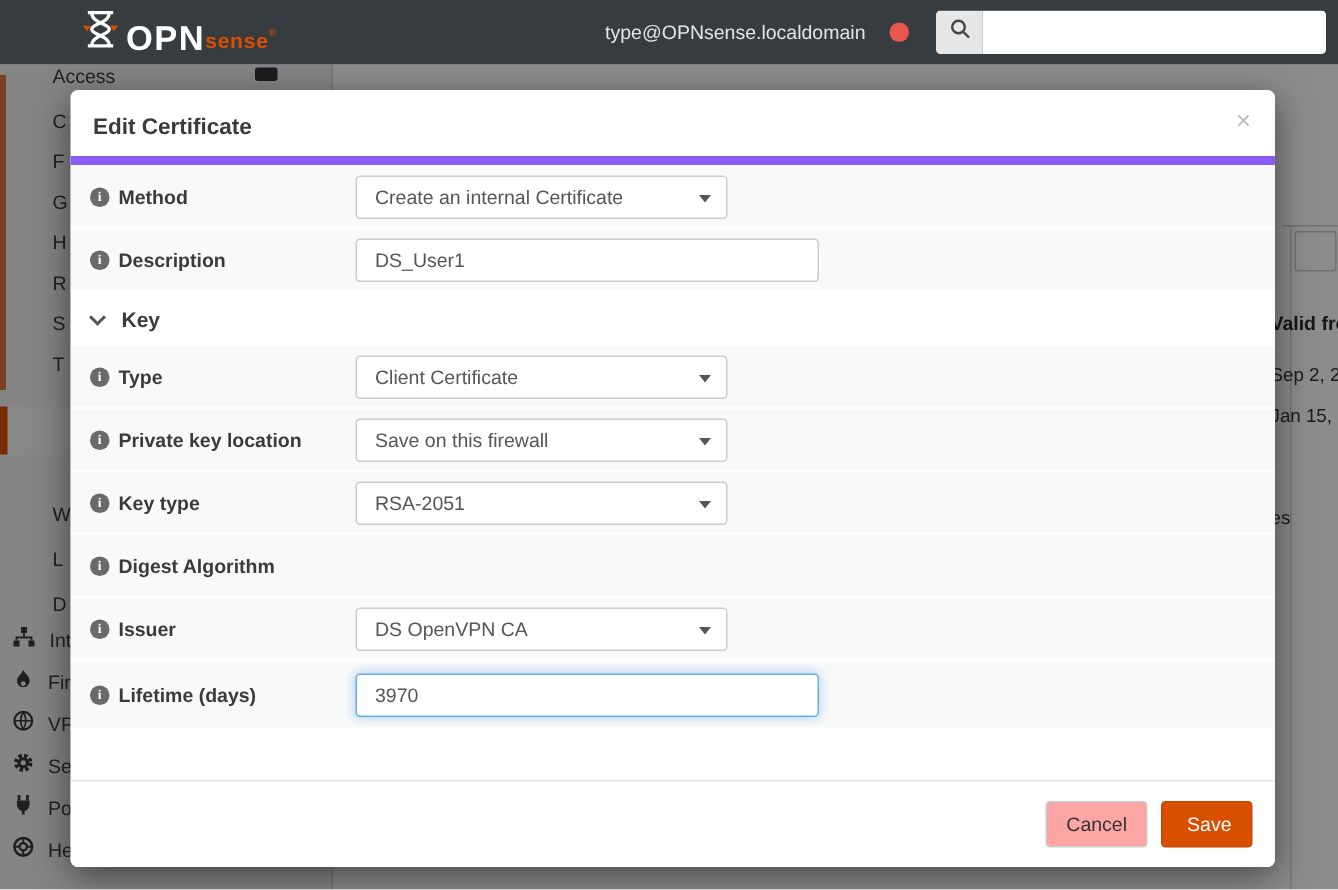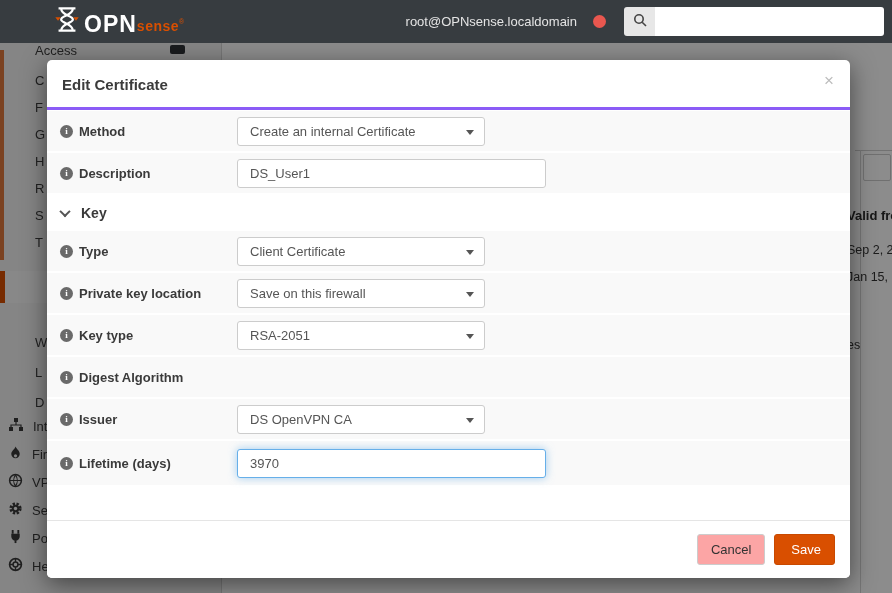--- a/index.html
+++ b/index.html
@@ -43,21 +43,21 @@
   .bg-td1 { position:absolute; left:624px; top:200px; font-size:12.5px; color:#333; white-space:nowrap; }
   .bg-td2 { position:absolute; left:624px; top:227px; font-size:12.5px; color:#333; white-space:nowrap; }
   .bg-td3 { position:absolute; left:624px; top:295px; font-size:12.5px; color:#333; white-space:nowrap; }
 
   .backdrop { position:absolute; top:43px; left:0; width:892px; height:550px;
     background:rgba(0,0,0,.45); z-index:5; }
 
   
   .modal { position:absolute; left:47px; top:60px; width:803px; height:518px; background:#fff;
     border-radius:5px; box-shadow:0 6px 24px rgba(0,0,0,.5); z-index:10; overflow:hidden; }
-  .modal-header { position:relative; height:50px; border-bottom:3px solid #8b5cf6; }
+  .modal-header { position:relative; height:50px; border-bottom:6px solid #8b5cf6; }
   .modal-title { position:absolute; left:15px; top:16px; font-size:15px; font-weight:bold; color:#3b3b3b; }
   .modal-close { position:absolute; right:16px; top:12px; font-size:17px; color:#bcbcbc; cursor:pointer; line-height:1; }
   .modal-body { position:absolute; top:51px; left:0; right:0; bottom:58px; overflow:hidden; }
 
   .row { display:flex; align-items:center; }
   .row.field { height:42px; background:#f9f9f9; border-bottom:2px solid #fff; }
   .row.section { height:36px; background:#fff; padding-left:14px; }
   .label-cell { width:190px; padding-left:13px; display:flex; align-items:center; }
   .info-icon { width:13px; height:13px; border-radius:50%; background:#6a6a6a; color:#fff;
     font-size:9px; font-weight:bold; font-family:"Liberation Serif", serif;
@@ -96,21 +96,21 @@
         <svg width="26" height="27" viewBox="0 0 20 20">
           <path d="M3.5 1.5h13M3.5 18.5h13M5.5 1.5c0 5.5 9 5.5 9 8.5s-9 3-9 8.5M14.5 1.5c0 5.5-9 5.5-9 8.5s9 3 9 8.5" stroke="#fff" stroke-width="1.7" fill="none"></path>
           <path d="M1 8.2h4.2L3.1 11z M19 8.2h-4.2L16.9 11z" fill="#d94f00"></path>
         </svg>
       </span>
       <span class="nm">OPN</span>
         <span class="sense">sense</span>
         <span class="reg">®</span>
     </div>
     <div class="top-right">
-      <span class="user-label">root@OPNsense.localdomain</span>
+      <span class="user-label">type@OPNsense.localdomain</span>
       <span class="status-dot"></span>
       <div class="searchwrap">
         <div class="search-addon">
           <span>
             <svg width="14" height="14" viewBox="0 0 14 14">
                 <circle cx="6" cy="6" r="4.2" stroke="#444" stroke-width="1.6" fill="none"></circle>
                 <path d="M9.2 9.2L13 13" stroke="#444" stroke-width="1.6"></path>
               </svg>
           </span>
         </div>

